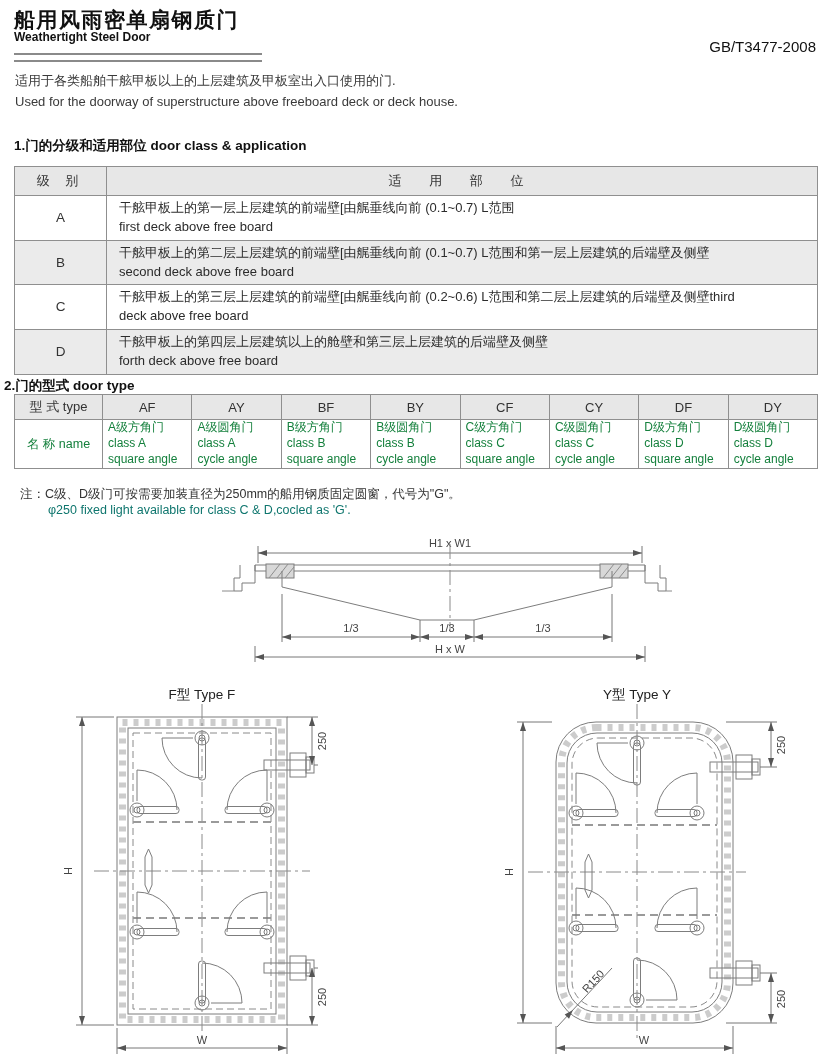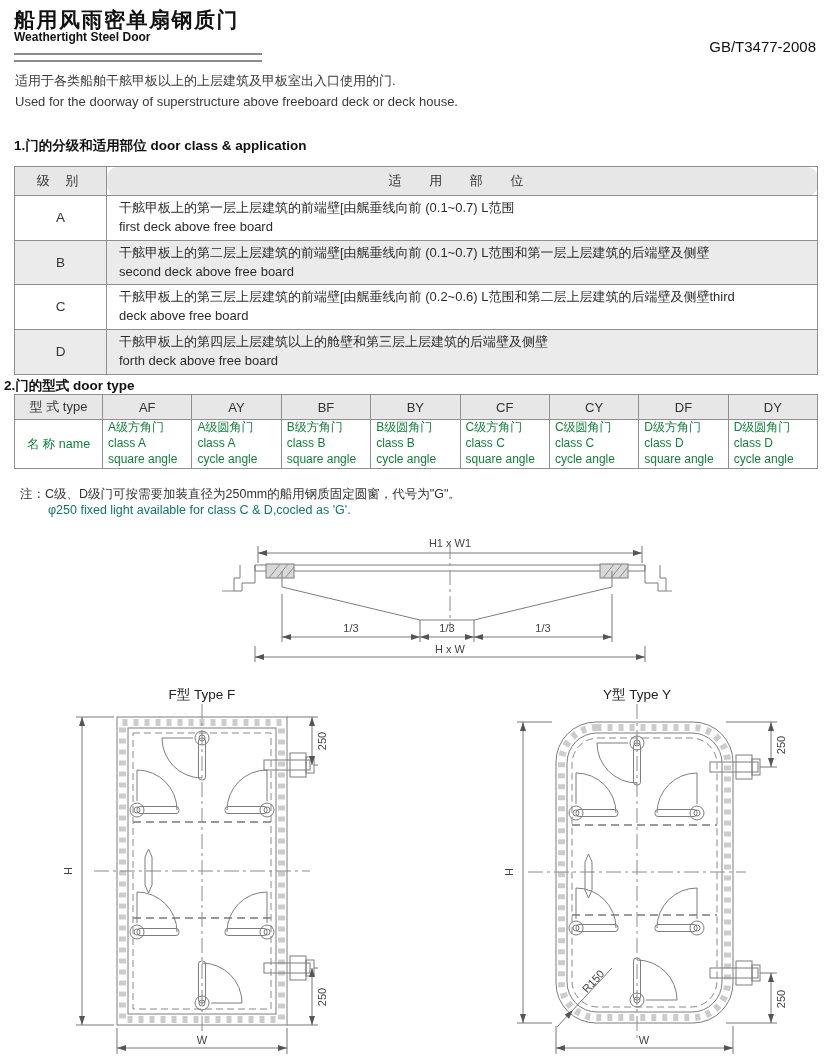--- a/index.html
+++ b/index.html
@@ -18,21 +18,21 @@
   
   .sec-head{font-size:13.5px;font-weight:bold;color:#111;}
   .h1pos{left:14px;top:137px;}
   .h2pos{left:4px;top:377px;}
   
   table{border-collapse:collapse;table-layout:fixed;}
   .t1{left:14px;top:157px;width:804px;margin-top:9px;}
   .t1 th,.t1 td{border:1px solid #8f8f8f;font-weight:normal;}
   .t1 th{background:#e7e7e7;height:26px;font-size:13px;color:#333;}
   .t1 th.c1{letter-spacing:6px;}
-  .t1 th.c2{letter-spacing:12px;border-radius:11px;}
+  .t1 th.c2{letter-spacing:12px;}
   .t1 td{font-size:13px;line-height:1.45;padding:3px 12px;color:#2b2b2b;vertical-align:middle;}
   .t1 td.cls{text-align:center;padding:0;font-size:13.5px;color:#333;}
   .t1 tr.even td{background:#ebebeb;}
   .t2{left:14px;top:394px;width:804px;}
   .t2 th,.t2 td{border:1px solid #8f8f8f;font-weight:normal;}
   .t2 th{background:#e7e7e7;height:22px;font-size:13px;color:#333;}
   .t2 td{font-size:12px;line-height:1.33;padding:0 5px;color:#15803d;vertical-align:middle;}
   .t2 td.rowhead{text-align:center;font-size:12.5px;}
   
   .note1{left:20px;top:486px;font-size:12.5px;color:#333;}

